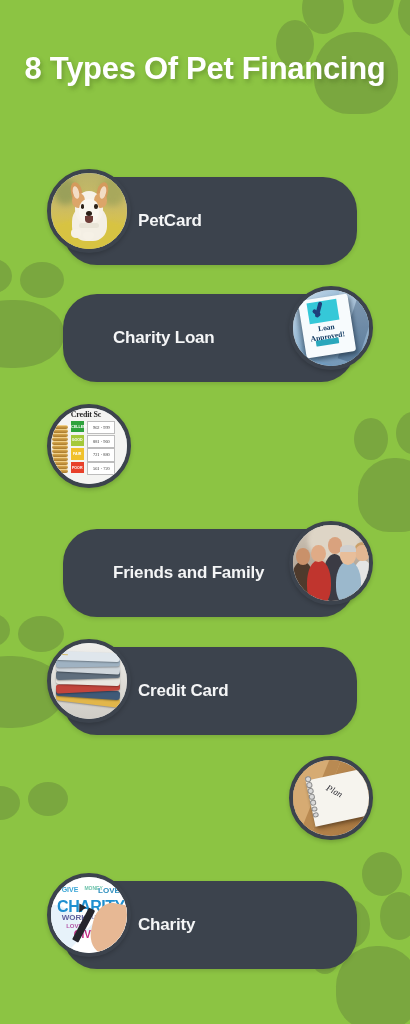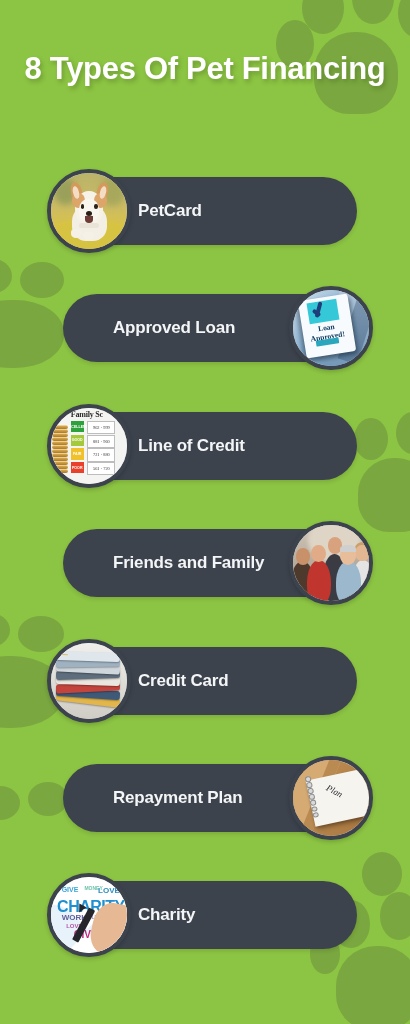--- a/index.html
+++ b/index.html
@@ -56,21 +56,21 @@
     position: absolute;
     left: 0;
     width: 410px;
     height: 86px;
     display: flex;
     align-items: center;
   }
   .pill {
     position: absolute;
     top: 8px;
-    height: 68px;
+    height: 88px;
     background: #3c434d;
     border-radius: 34px;
     display: flex;
     align-items: center;
     box-shadow: 0 2px 4px rgba(0,0,0,0.12);
   }
   .row.left .pill  { left: 63px;  right: 53px; }
   .row.right .pill { left: 63px;  right: 55px; }
 
   .label {
@@ -282,45 +282,42 @@
         <div class="el dog-mouth"></div>
         <div class="el dog-collar"></div>
         <div class="el dog-pawL"></div>
         <div class="el dog-pawR"></div>
       </div>
     </div>
   </div>
 
   <div class="row right" style="top:286px;">
     <div class="pill">
-      <span class="label">Approved Loan</span>
+      <span class="label">Charity Loan</span>
     </div>
     <div class="photo">
       <div class="scene">
         <div class="el loan-bg"></div>
         <div class="el loan-kb"></div>
         <div class="el loan-kb2"></div>
         <div class="el loan-shadow"></div>
         <div class="el loan-paper"></div>
         <div class="el loan-box"></div>
         <div class="el loan-check"></div>
         <div class="el loan-txt">Loan Approved!</div>
         <div class="el loan-btn"></div>
       </div>
     </div>
   </div>
 
   <div class="row left" style="top:404px;">
-    <div class="pill">
-      <span class="label">Line of Credit</span>
-    </div>
     <div class="photo">
       <div class="scene">
         <div class="el cs-bg"></div>
-        <div class="el cs-title">Family Sc</div>
+        <div class="el cs-title">Credit Sc</div>
         <div class="el cs-band cs-b1">EXCELLENT</div>
         <div class="el cs-band cs-b2">GOOD</div>
         <div class="el cs-band cs-b3">FAIR</div>
         <div class="el cs-band cs-b4">POOR</div>
         <div class="el cs-range cs-r1">962 - 999</div>
         <div class="el cs-range cs-r2">881 - 960</div>
         <div class="el cs-range cs-r3">721 - 880</div>
         <div class="el cs-range cs-r4">561 - 720</div>
         <div class="el cs-coins">
           <div class="cs-coin" style="top:0%"></div>
@@ -379,23 +376,20 @@
         <div class="fam-p fam-p2"></div>
         <div class="fam-h fam-h2"></div>
         <div class="fam-p fam-p4"></div>
         <div class="fam-h fam-h4"></div>
         <div class="fam-h fam-hair4"></div>
       </div>
     </div>
   </div>
 
   <div class="row right" style="top:756px;">
-    <div class="pill">
-      <span class="label">Repayment Plan</span>
-    </div>
     <div class="photo">
       <div class="scene">
         <div class="el rp-bg"></div>
         <div class="el rp-wood1"></div>
         <div class="el rp-wood2"></div>
         <div class="el rp-shadow"></div>
         <div class="el rp-pad"></div>
         <div class="el rp-spiral">
           <div class="rp-ring" style="top:4%"></div>
           <div class="rp-ring" style="top:17%"></div>

